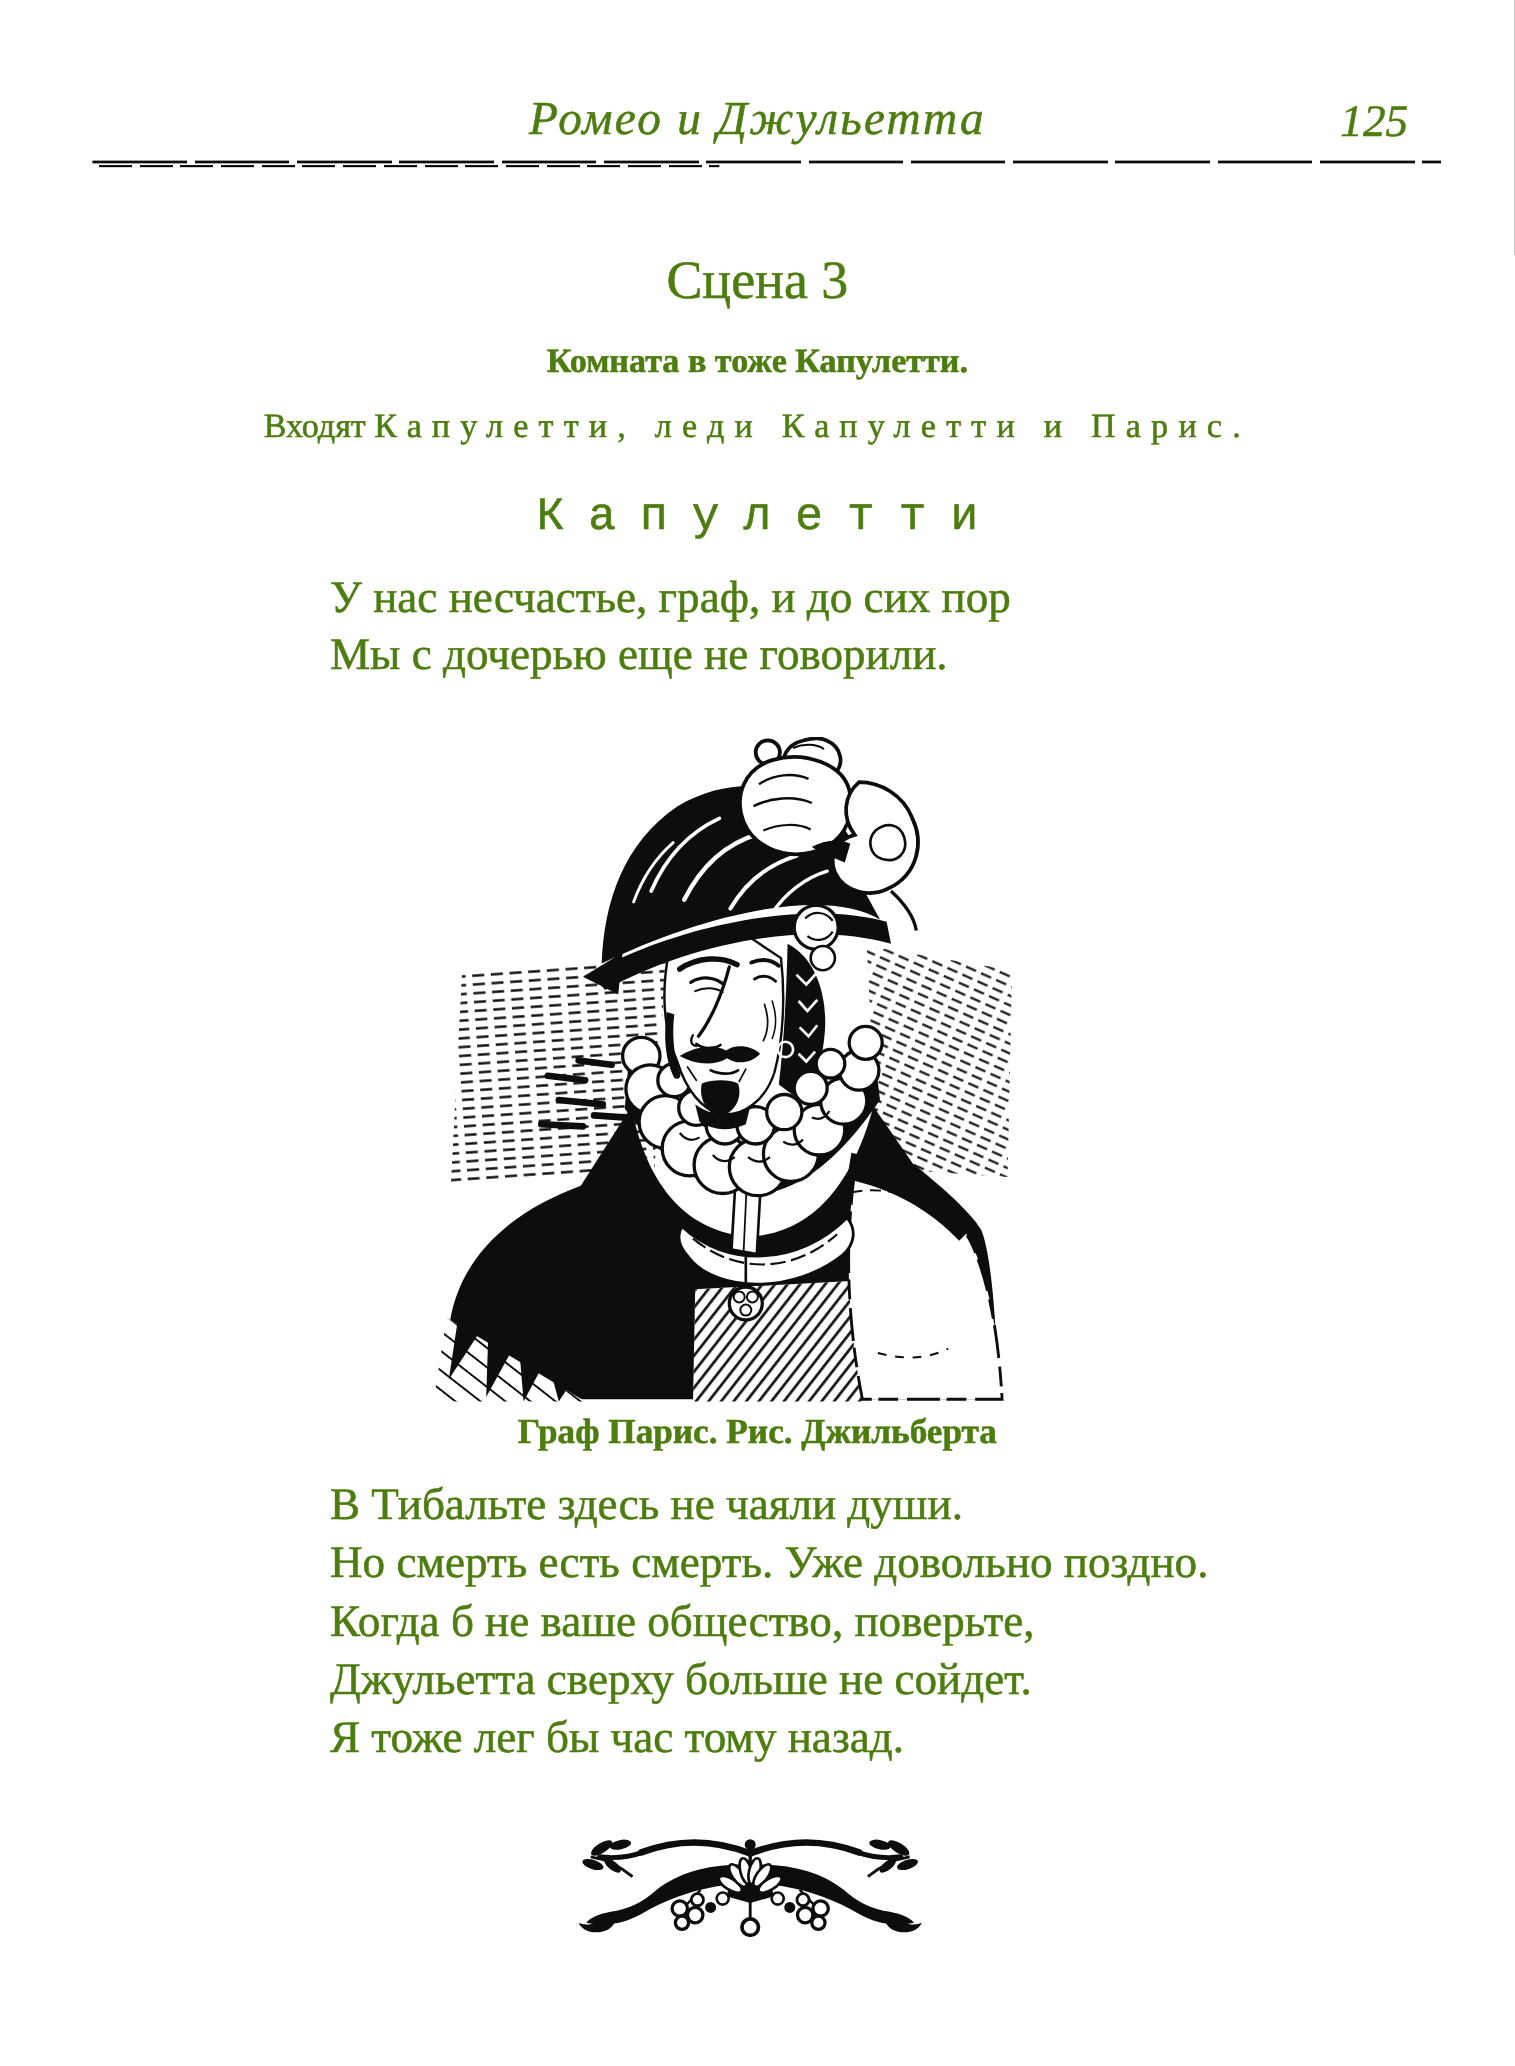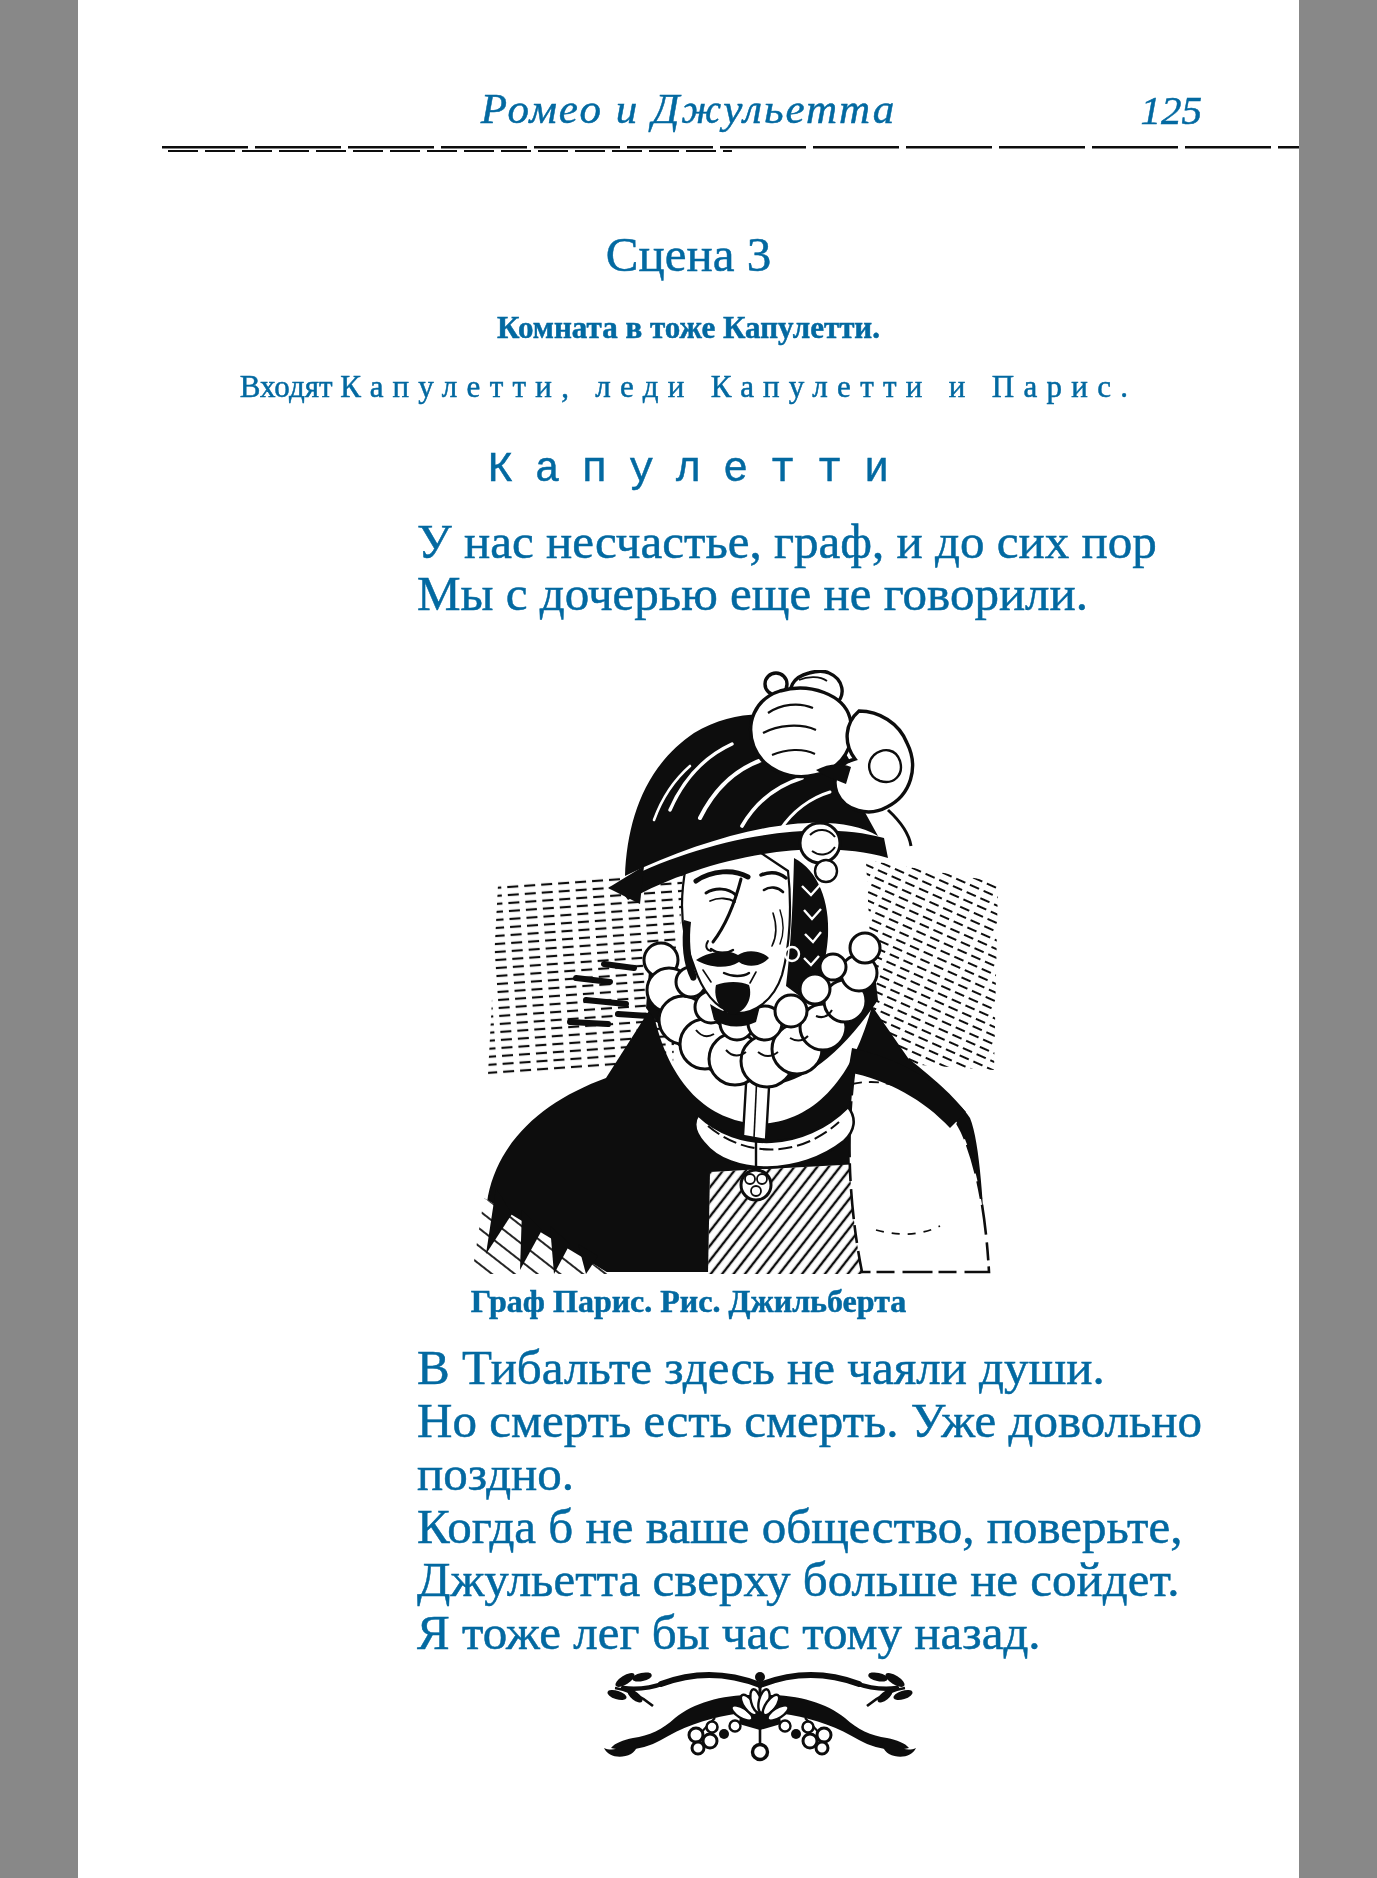--- a/index.html
+++ b/index.html
@@ -1,21 +1,21 @@
 <!DOCTYPE html>
 <html lang="ru"><head>
 <meta charset="utf-8">
 <style>
   html,body{margin:0;padding:0;background:#888;}
   .page{
     position:relative;
-    width:1221px;height:1878px;
+    width:1377px;height:1878px;
     margin:0 auto;
     background:#ffffff;
-    color:#0369a1;
+    color:#4d7c0f;
     font-family:"Liberation Serif","DejaVu Serif",serif;
     overflow:hidden;
     -webkit-text-stroke:0.5px currentColor;
   }
   .running-head{position:absolute;top:84px;left:0;right:0;height:60px;}
   .rh-title{position:absolute;left:0;right:0;text-align:center;font-style:italic;font-size:43px;letter-spacing:2px;}
   .rh-page{position:absolute;right:97px;top:2px;font-style:italic;font-size:41px;}
   .head-rule{
     position:absolute;left:84px;top:146px;width:1226px;height:7px;
     background-image:
@@ -27,21 +27,21 @@
   }
   .scene-heading{position:absolute;top:226px;left:0;width:100%;text-align:center;
     font-size:49px;font-weight:normal;margin:0;}
   .setting{position:absolute;top:310px;left:0;width:100%;text-align:center;
     font-size:31px;font-weight:bold;margin:0;}
   .entrance{position:absolute;top:369px;left:0;width:100%;text-align:center;
     font-size:31px;margin:0;}
   .sperr{letter-spacing:0.30em;}
   .speaker{position:absolute;top:446px;left:0;width:100%;text-align:center;
     font-size:42px;letter-spacing:0.52em;padding-left:0.52em;margin:0;box-sizing:border-box;font-family:Liberation Mono, monospace;}
-  .verse{position:absolute;left:300px;font-size:49px;margin-left:39px;}
+  .verse{position:absolute;left:300px;font-size:41px;}
   .verse-1{top:516px;line-height:52px;}
   .verse-2{top:1341px;line-height:53px;}
   .illustration{position:absolute;left:380px;top:670px;width:540px;height:605px;margin:0;}
   .engraving{width:100%;height:100%;display:block;}
   .caption{position:absolute;top:1283px;left:0;width:100%;text-align:center;
     font-size:32px;font-weight:bold;margin:0;}
   .tailpiece{position:absolute;left:517px;top:1668px;width:330px;height:95px;}
 </style>
 </head>
 <body>

